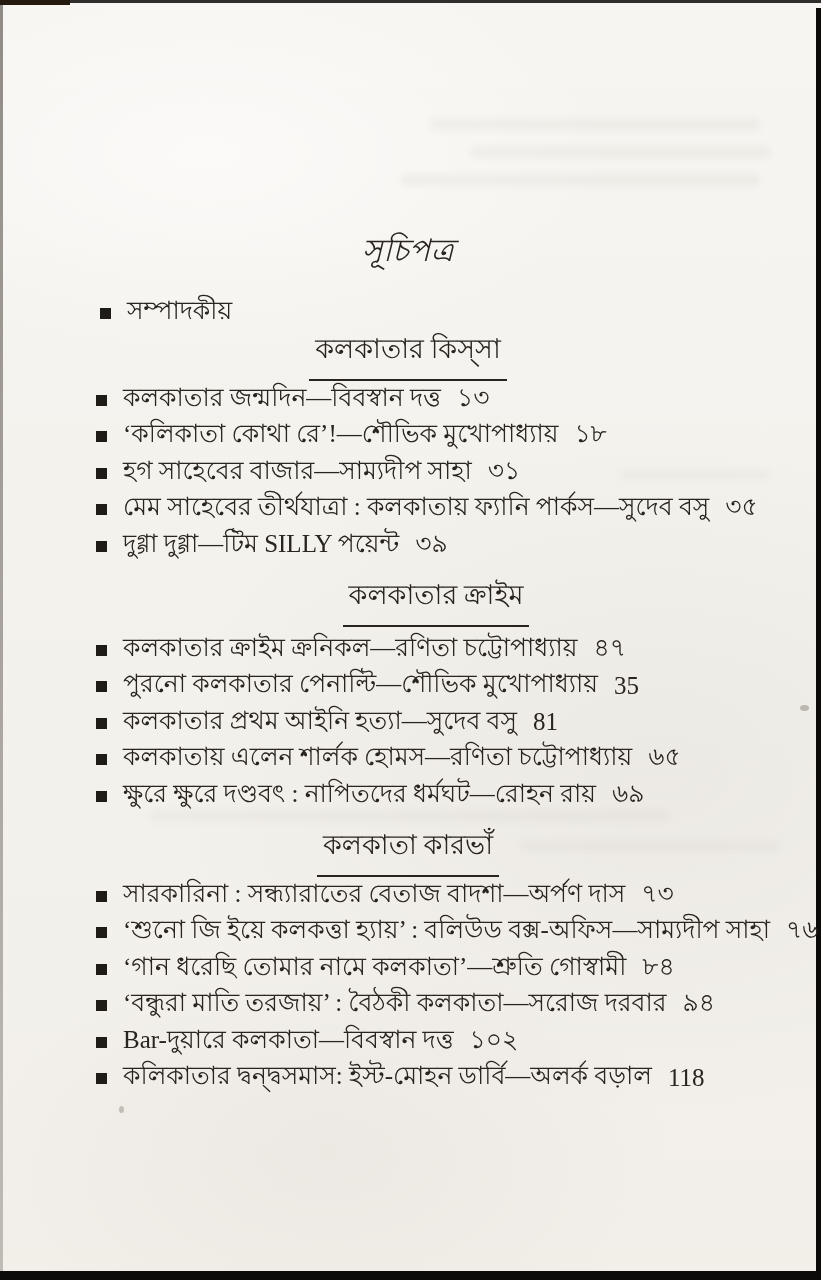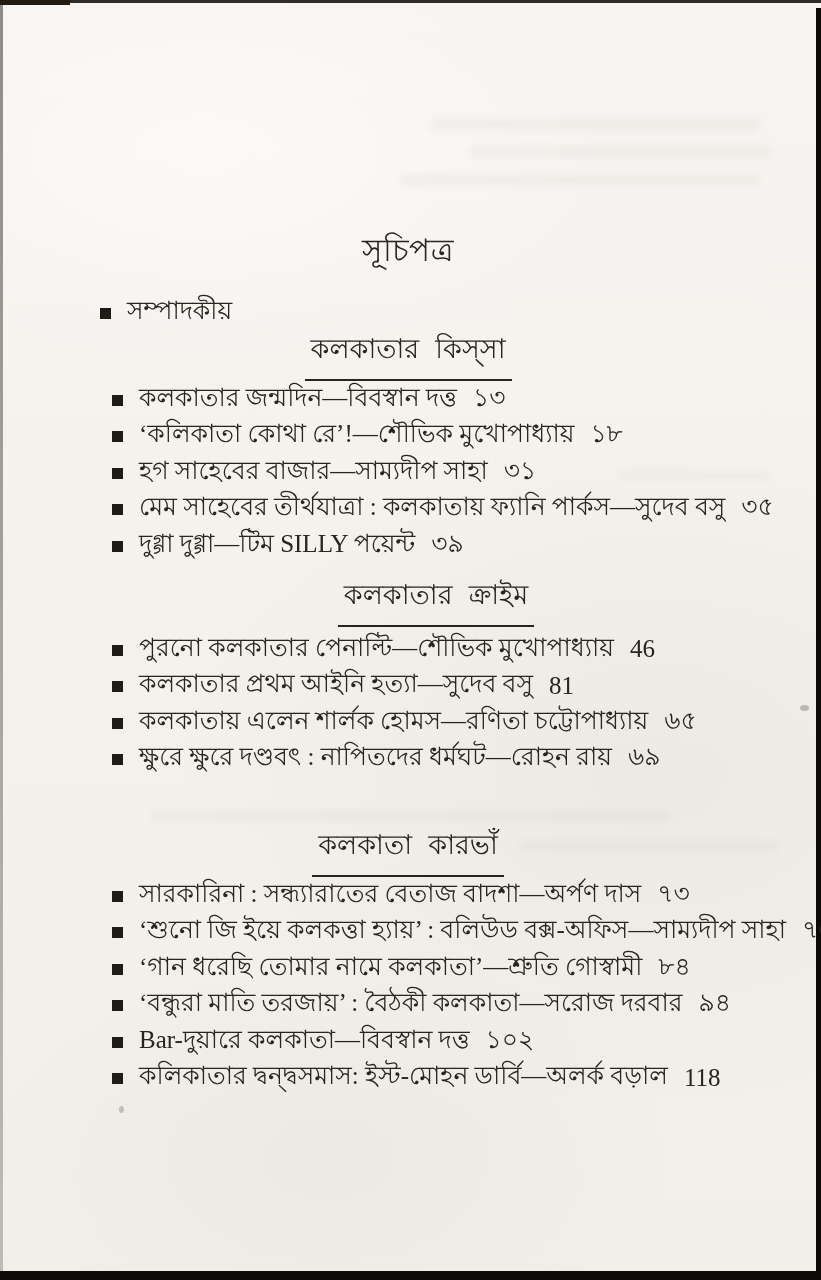--- a/index.html
+++ b/index.html
@@ -24,31 +24,31 @@
   .edge-top-left{top:0;left:0;width:70px;height:5px;background:#241a10;}
   .edge-right{top:8px;right:0;width:5px;height:1272px;}
   .edge-right-fade{top:8px;right:5px;width:3px;height:1272px;background:linear-gradient(180deg,rgba(40,32,24,.5),rgba(40,32,24,.25));}
   .edge-bottom{bottom:0;left:0;width:821px;height:9px;}
   
   .smudge{position:absolute;background:#8a8378;opacity:.07;filter:blur(3px);border-radius:4px;}
   .speck{position:absolute;background:#7d776d;border-radius:50%;}
   
   .title{
     position:absolute;top:226px;left:0;width:816px;text-align:center;
-    font-size:31px;letter-spacing:.5px;
+    font-size:31px;letter-spacing:.5px;font-style:italic;
   }
   .front-row{position:absolute;top:294px;left:100px;text-align:right;}
   .sec-head{
     position:absolute;left:0;width:816px;text-align:center;font-size:27px;
   }
-  .sec-head span{display:inline-block;border-bottom:2px solid #29241f;padding:0 6px 6px 6px;font-family:Liberation Mono, monospace;}
+  .sec-head span{display:inline-block;border-bottom:2px solid #29241f;padding:0 6px 6px 6px;}
   .sec-head.h1{top:328px;}
   .sec-head.h2{top:574px;padding-left:28px;}
   .sec-head.h3{top:824px;text-align:center;}
-  .group{position:absolute;left:112px;}
+  .group{position:absolute;left:96px;}
   .group.g1{top:381px;}
   .group.g2{top:631px;}
   .group.g3{top:877px;}
   .row{display:flex;align-items:center;height:36.5px;white-space:nowrap;}
   .bullet{
     width:11px;height:11px;background:#1f1b16;flex:0 0 auto;
     margin-right:16px;margin-top:2px;
   }
   .entry,.front-label{font-size:25px;}
   .pagenum{font-size:25px;margin-left:16px;}
@@ -110,22 +110,27 @@
       <span class="pagenum">৩৯</span>
     </div>
   </div>
 
   <div class="sec-head h2">
     <span>কলকাতার ক্রাইম</span>
   </div>
   <div class="group g2">
     <div class="row">
       <span class="bullet"></span>
+      <span class="entry">কলকাতার ক্রাইম ক্রনিকল—রণিতা চট্টোপাধ্যায়</span>
+      <span class="pagenum">৪৭</span>
+    </div>
+    <div class="row">
+      <span class="bullet"></span>
       <span class="entry">পুরনো কলকাতার পেনাল্টি—শৌভিক মুখোপাধ্যায়</span>
-      <span class="pagenum">46</span>
+      <span class="pagenum">35</span>
     </div>
     <div class="row">
       <span class="bullet"></span>
       <span class="entry">কলকাতার প্রথম আইনি হত্যা—সুদেব বসু</span>
       <span class="pagenum">81</span>
     </div>
     <div class="row">
       <span class="bullet"></span>
       <span class="entry">কলকাতায় এলেন শার্লক হোমস—রণিতা চট্টোপাধ্যায়</span>
       <span class="pagenum">৬৫</span>

